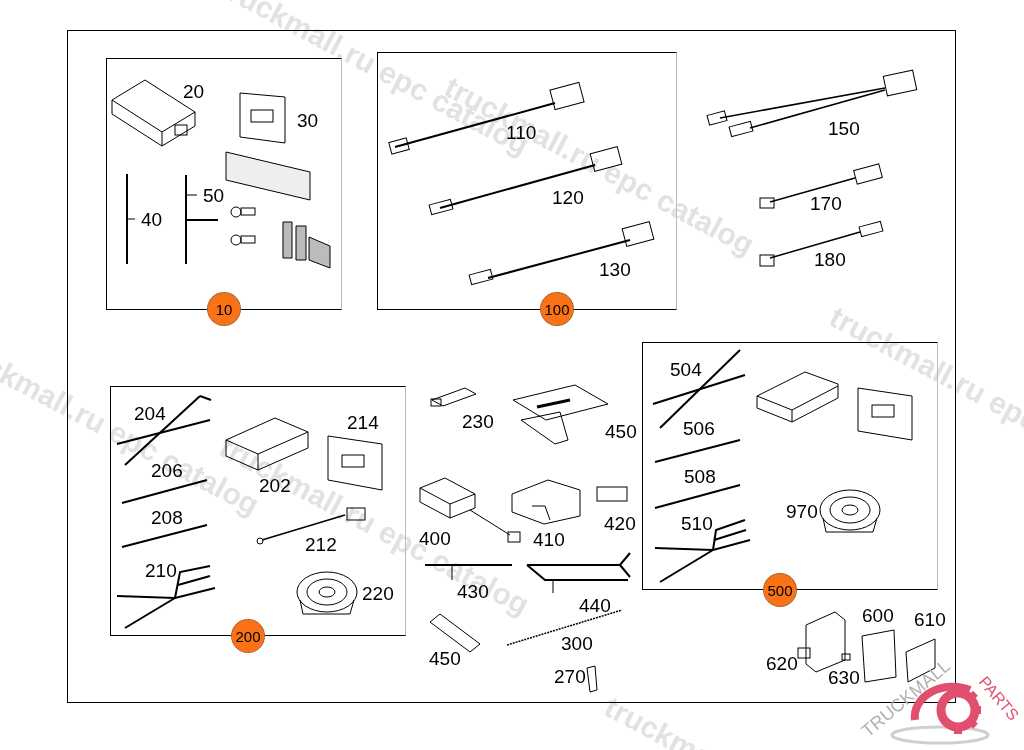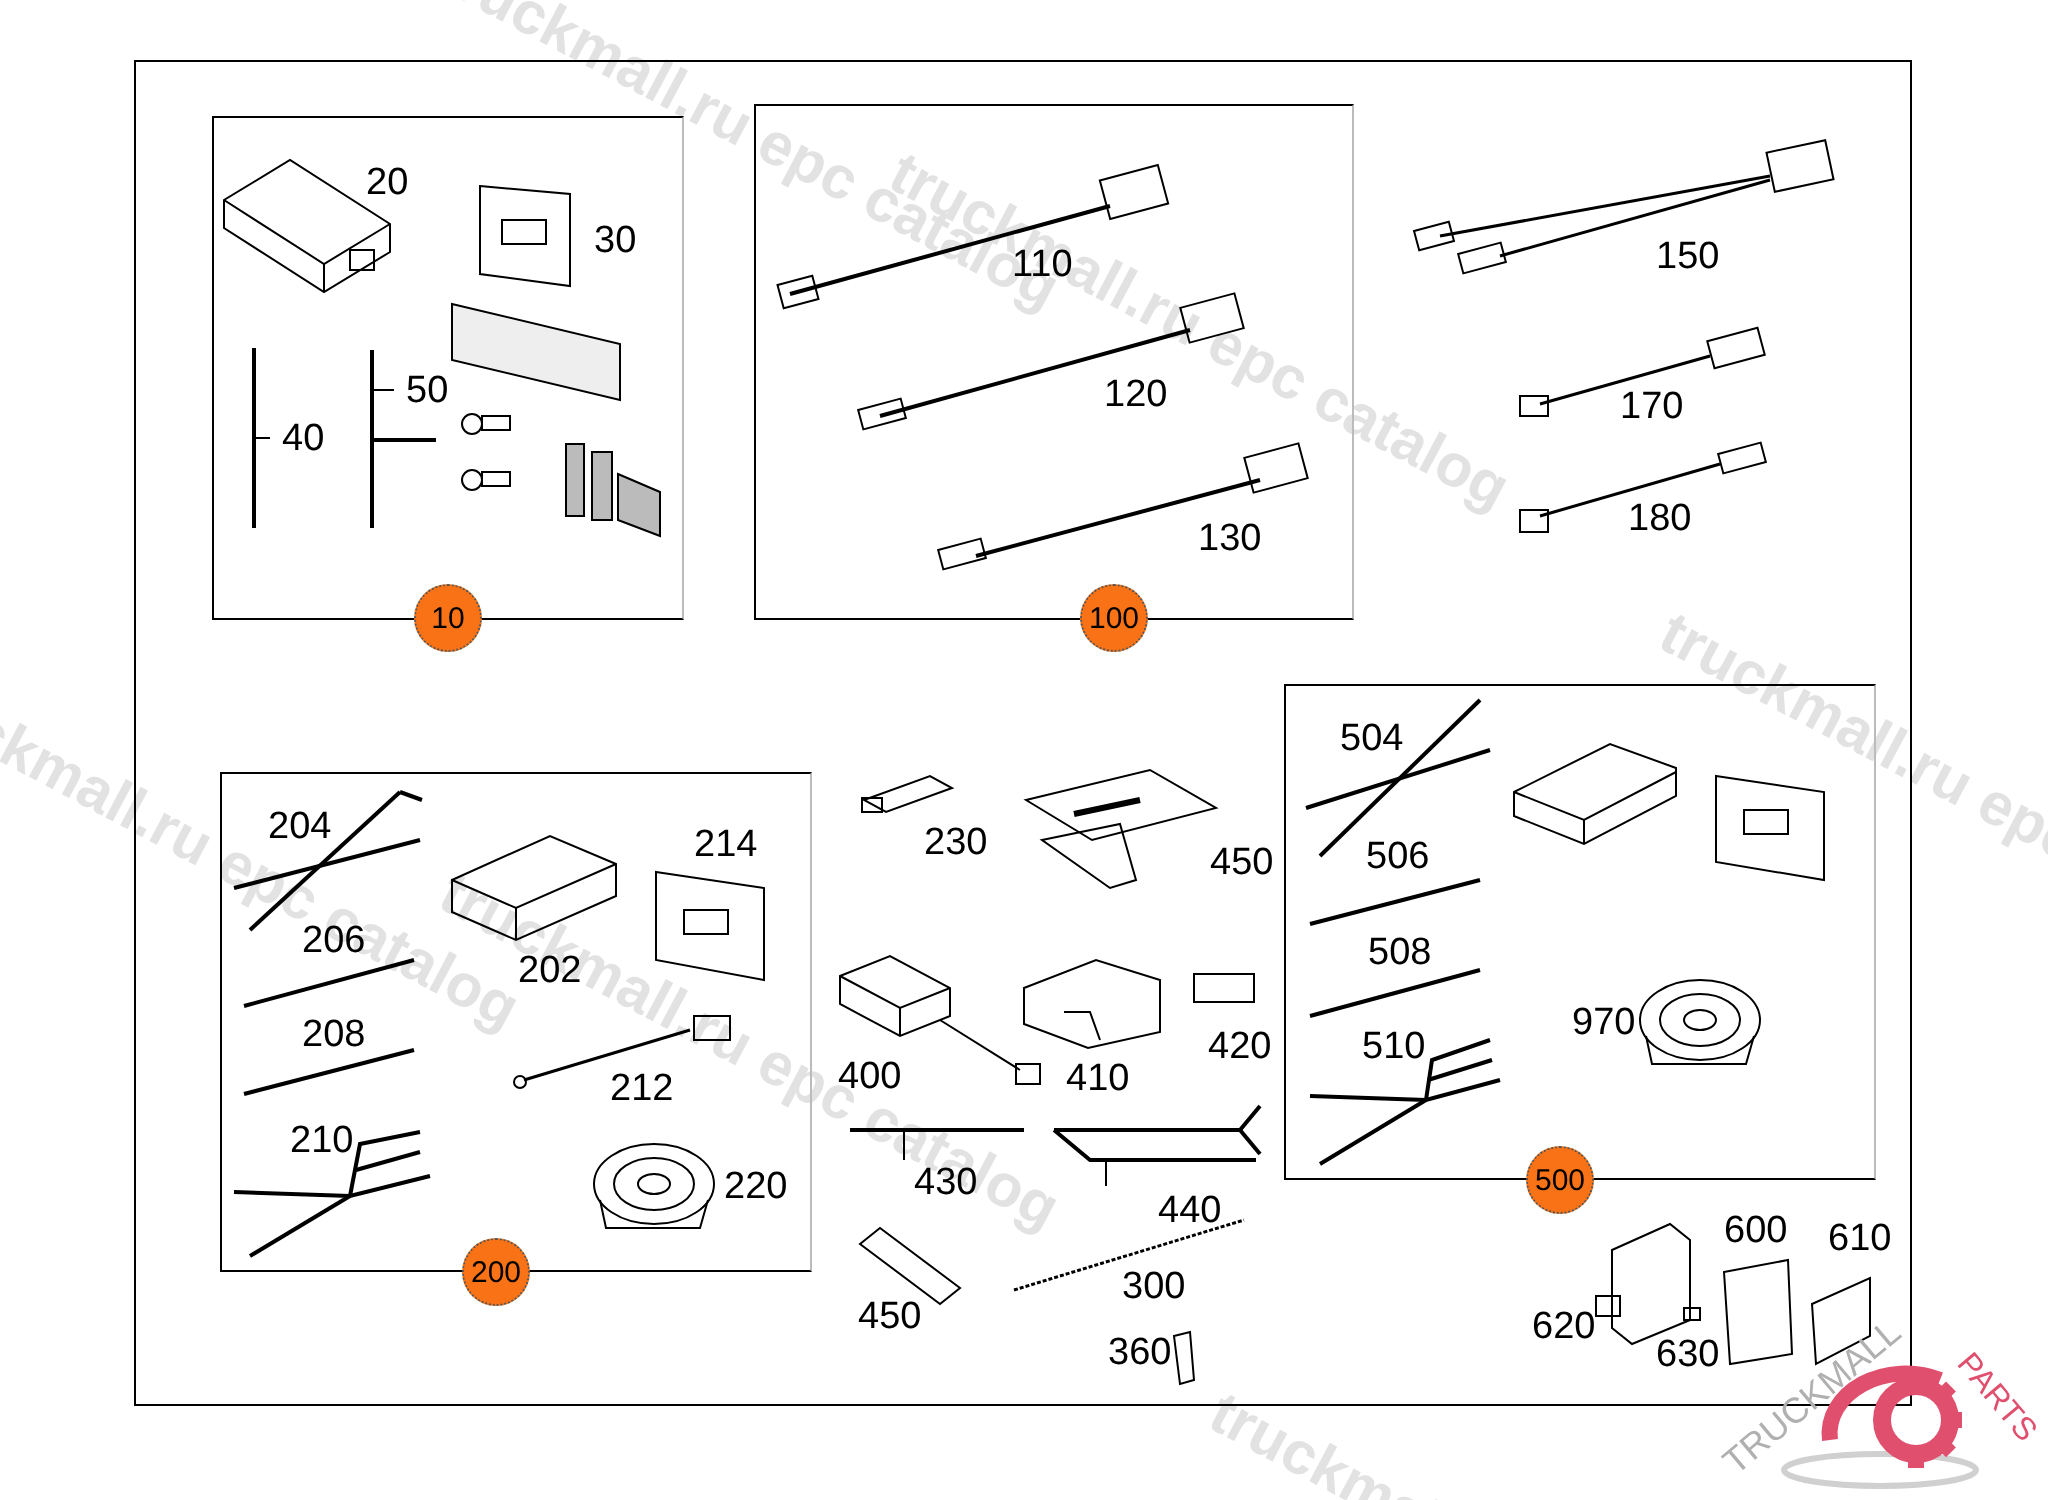--- a/index.html
+++ b/index.html
@@ -257,21 +257,21 @@
 
 <span class="lbl" style="left:462px;top:414px;">230</span>
 <span class="lbl" style="left:605px;top:424px;">450</span>
 <span class="lbl" style="left:419px;top:531px;">400</span>
 <span class="lbl" style="left:533px;top:532px;">410</span>
 <span class="lbl" style="left:604px;top:516px;">420</span>
 <span class="lbl" style="left:445px;top:584px;margin-left:12px;">430</span>
 <span class="lbl" style="left:540px;top:598px;margin-left:39px;">440</span>
 <span class="lbl" style="left:429px;top:651px;">450</span>
 <span class="lbl" style="left:561px;top:636px;">300</span>
-<span class="lbl" style="left:554px;top:669px;">360</span>
+<span class="lbl" style="left:554px;top:669px;">270</span>
 
 <span class="lbl" style="left:670px;top:362px;">504</span>
 <span class="lbl" style="left:683px;top:421px;">506</span>
 <span class="lbl" style="left:684px;top:469px;">508</span>
 <span class="lbl" style="left:681px;top:516px;">510</span>
 <span class="lbl" style="left:786px;top:504px;">970</span>
 
 <span class="lbl" style="left:862px;top:608px;">600</span>
 <span class="lbl" style="left:914px;top:612px;">610</span>
 <span class="lbl" style="left:766px;top:656px;">620</span>

